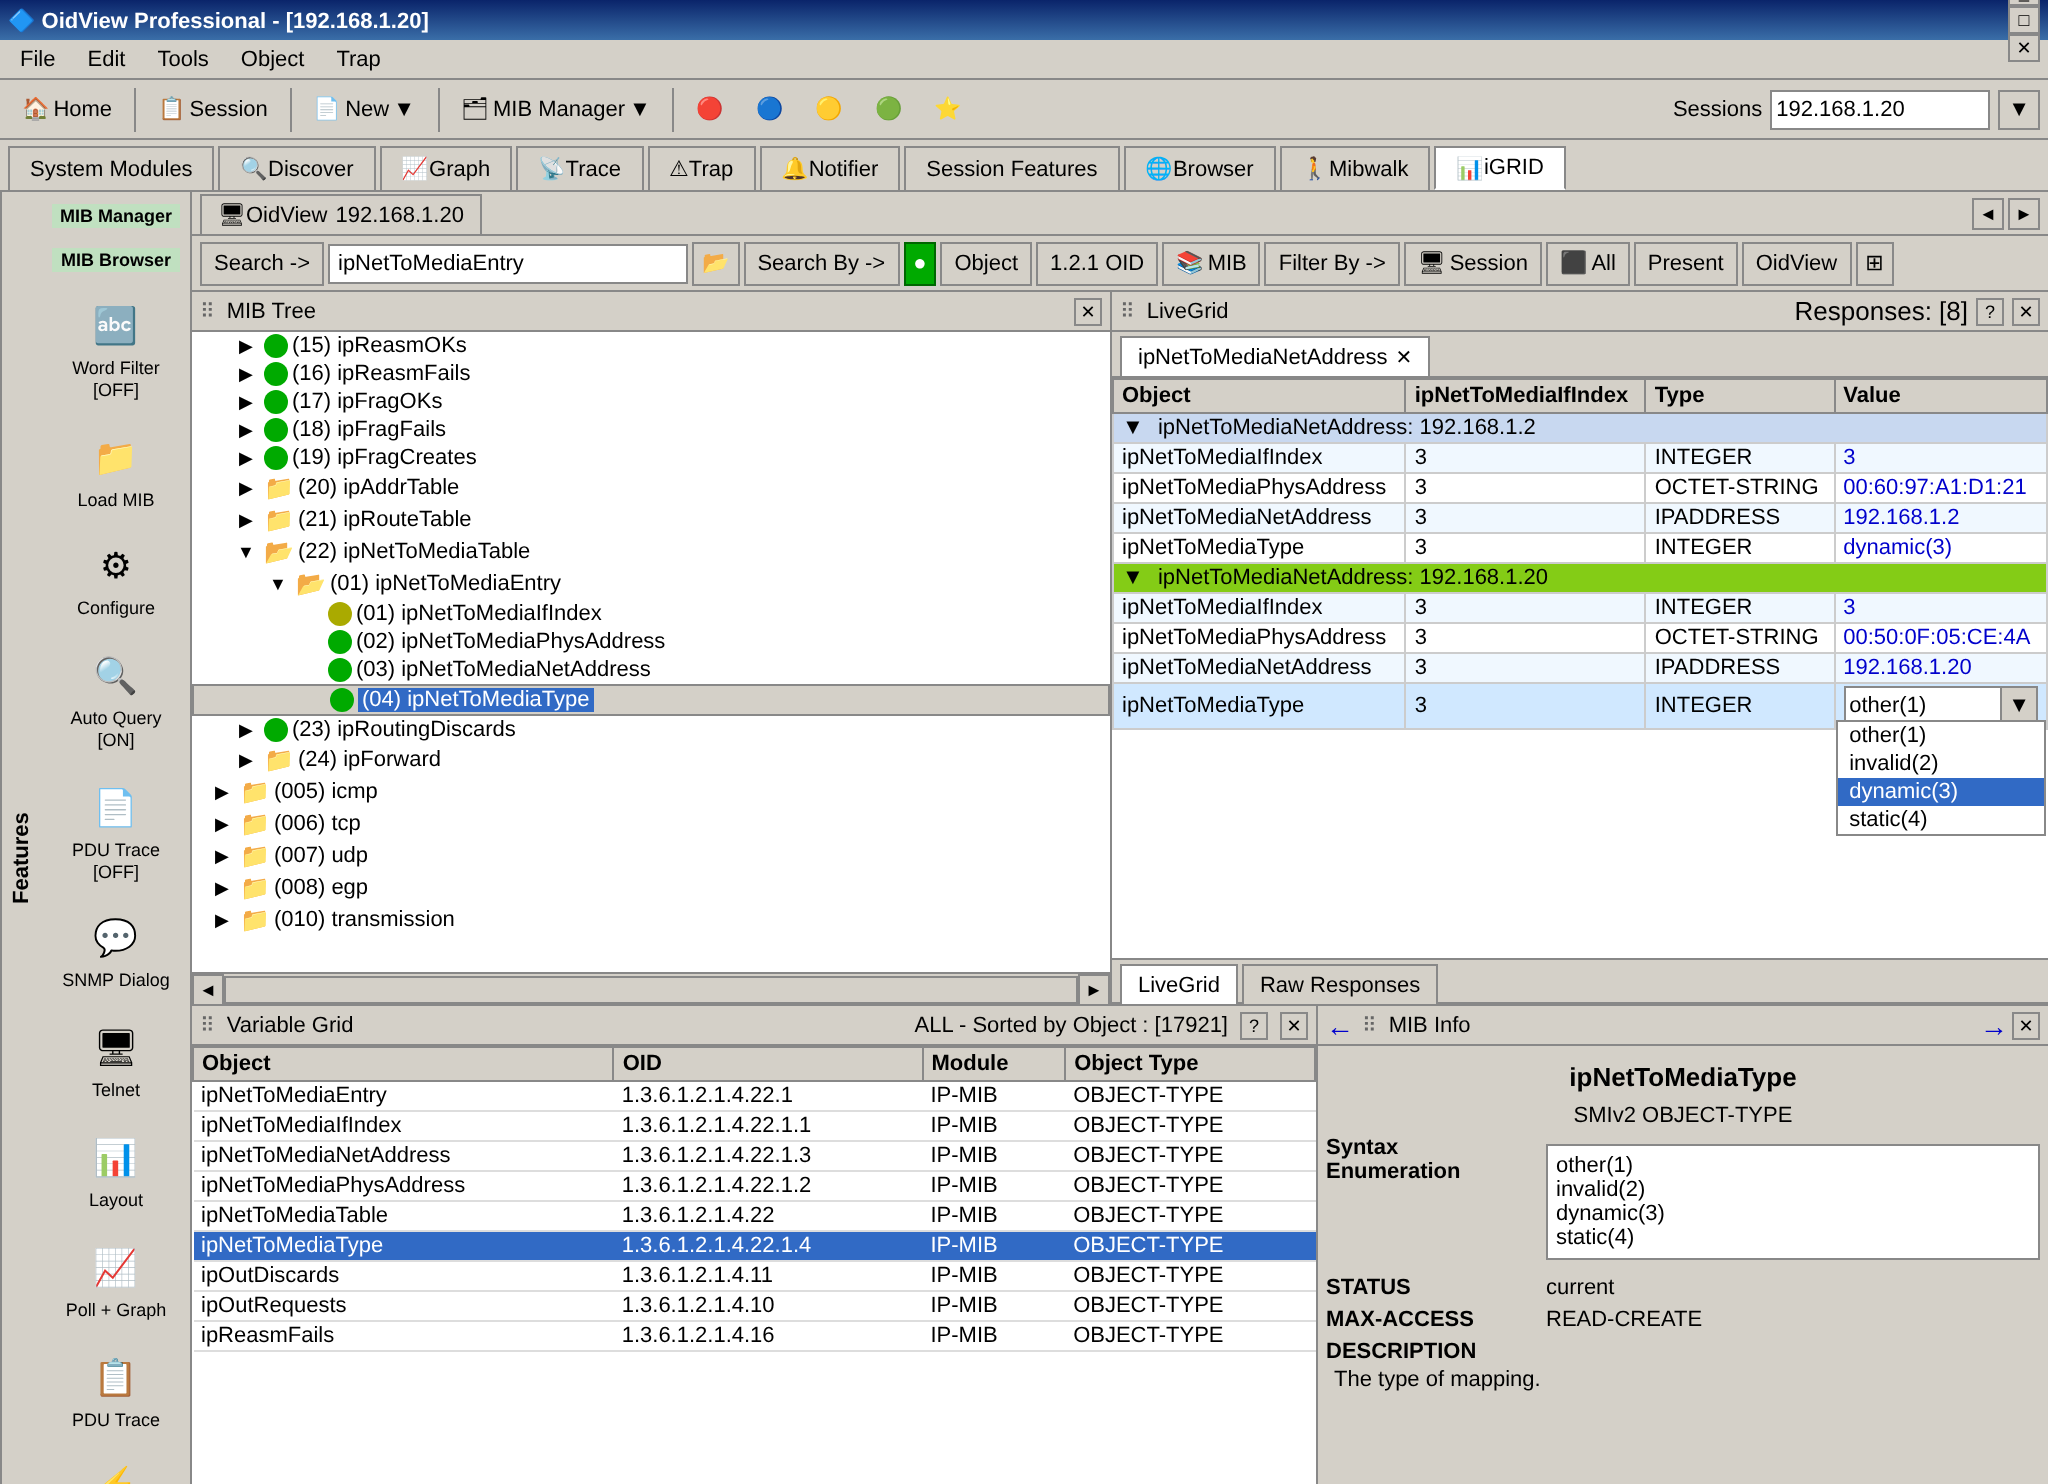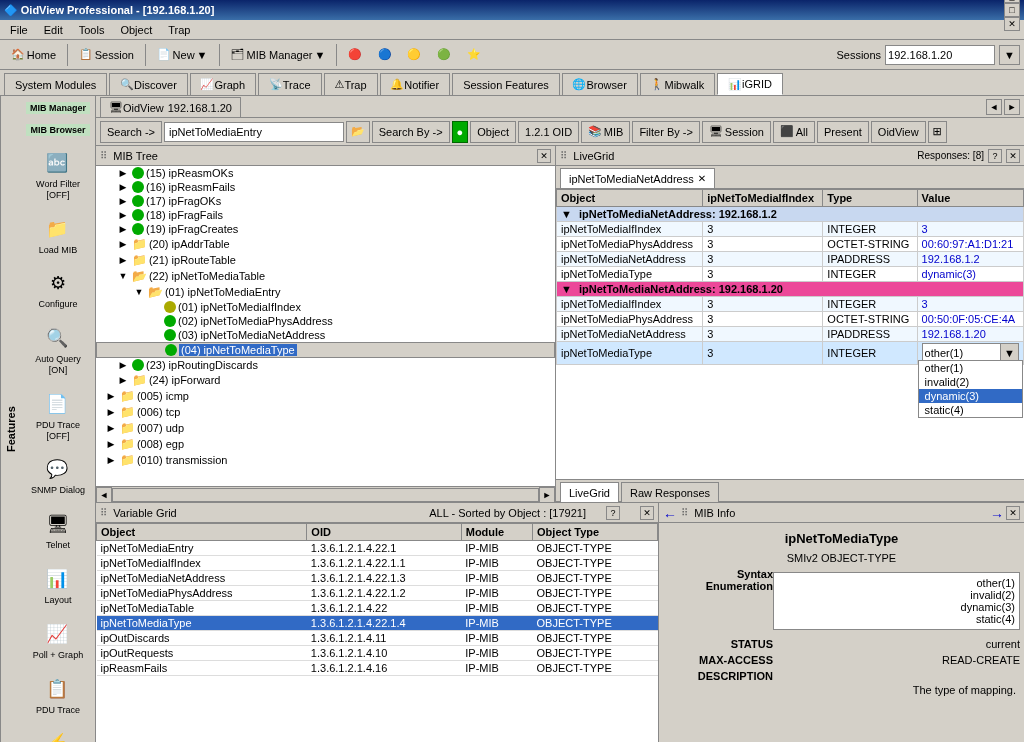--- a/index.html
+++ b/index.html
@@ -71,21 +71,21 @@
     
     #livegrid-tabs { background: #d4d0c8; display: flex; align-items: flex-end; border-bottom: 1px solid #888; }
     .lg-tab { background: white; border: 1px solid #888; border-bottom: none; padding: 2px 8px; cursor: pointer; font-size: 11px; height: 20px; display: flex; align-items: center; margin-right: 2px; margin-left: 4px; margin-top: 2px; }
     .lg-tab.active { background: white; }
     
     
     #livegrid-table-container { flex: 1; overflow: auto; background: white; }
     .lg-table { width: 100%; border-collapse: collapse; }
     .lg-table th { background: #d4d0c8; border: 1px solid #888; padding: 2px 4px; text-align: left; font-weight: bold; position: sticky; top: 0; }
     .lg-table td { border: 1px solid #ccc; padding: 1px 4px; }
-    .lg-section-header { background: #b8d4f0; font-weight: bold; }
+    .lg-section-header { background: #b8d4f0; font-weight: normal; }
     .lg-row-alt { background: #f0f8ff; }
     .lg-row-edit { background: #d0e8ff; }
     
     
     #bottom-panels { display: flex; height: 260px; border-top: 1px solid #888; }
     
     
     #var-grid-panel { flex: 1; display: flex; flex-direction: column; border-right: 1px solid #888; }
     #var-grid-header { background: #d4d0c8; height: 20px; display: flex; align-items: center; justify-content: space-between; padding: 0 4px; border-bottom: 1px solid #888; }
     #var-grid-table-container { flex: 1; overflow: auto; background: white; }
@@ -94,31 +94,31 @@
     .vg-table td { border-bottom: 1px solid #ddd; padding: 1px 4px; white-space: nowrap; }
     .vg-table tr.selected { background: #316ac5; color: white; }
     
     
     #mib-info-panel { width: 365px; display: flex; flex-direction: column; }
     #mib-info-header { background: #d4d0c8; height: 20px; display: flex; align-items: center; justify-content: space-between; padding: 0 4px; border-bottom: 1px solid #888; }
     #mib-info-content { flex: 1; overflow: auto; background: #d4d0c8; padding: 4px; }
     .mib-info-title { text-align: center; font-weight: bold; font-size: 13px; padding: 4px; }
     .mib-info-subtitle { text-align: center; font-size: 11px; padding: 2px; }
     .mib-info-box { background: white; border: 1px solid #888; padding: 4px; margin: 4px 0; }
-    .mib-info-row { display: flex; padding: 2px 0; text-align: right; }
+    .mib-info-row { display: flex; padding: 2px 0; }
     .mib-info-label { font-weight: bold; width: 110px; flex-shrink: 0; }
     .mib-info-value { flex: 1; }
     
     .panel-title-bar { display: flex; align-items: center; gap: 4px; }
     .panel-grip { color: #666; font-size: 10px; margin-right: 2px; }
     
     .btn-close { width: 14px; height: 14px; background: #d4d0c8; border: 1px solid #888; cursor: pointer; display: flex; align-items: center; justify-content: center; font-size: 9px; }
     .btn-help { width: 14px; height: 14px; background: #d4d0c8; border: 1px solid #888; cursor: pointer; display: flex; align-items: center; justify-content: center; font-size: 9px; }
     
-    .responses-badge { font-size: 10px; }
+    .responses-badge { font-size: 13px; }
     
     
     ::-webkit-scrollbar { width: 14px; height: 14px; }
     ::-webkit-scrollbar-track { background: #d4d0c8; }
     ::-webkit-scrollbar-thumb { background: #a0a0a0; border: 1px solid #888; }
     
     .nav-arrows { display: flex; gap: 2px; }
     .nav-arrow { width: 16px; height: 16px; background: #d4d0c8; border: 1px solid #888; cursor: pointer; display: flex; align-items: center; justify-content: center; font-size: 9px; }
     
     #features-label { writing-mode: vertical-lr; transform: rotate(180deg); background: #d4d0c8; padding: 4px; font-size: 11px; border-right: 1px solid #888; align-self: stretch; display: flex; align-items: center; justify-content: center; font-weight: bold; }
@@ -504,21 +504,21 @@
                   <td style="color:#0000cc;">192.168.1.2</td>
                 </tr>
                 <tr>
                   <td>ipNetToMediaType</td>
                   <td>3</td>
                   <td>INTEGER</td>
                   <td style="color:#0000cc;">dynamic(3)</td>
                 </tr>
 
                 <tr>
-                  <td colspan="4" class="lg-section-header" style="background:#ec4899;">
+                  <td colspan="4" class="lg-section-header" style="background:#84cc16;">
                     <span style="margin-right:4px;">▼</span>
                     ipNetToMediaNetAddress: 192.168.1.20
                   </td>
                 </tr>
                 <tr class="lg-row-alt">
                   <td>ipNetToMediaIfIndex</td>
                   <td>3</td>
                   <td>INTEGER</td>
                   <td style="color:#0000cc;">3</td>
                 </tr>
@@ -566,21 +566,21 @@
     </div>
 
     <div id="bottom-panels">
 
       <div id="var-grid-panel">
         <div id="var-grid-header">
           <div class="panel-title-bar">
             <span class="panel-grip">⠿</span>
             <span>Variable Grid</span>
           </div>
-          <div style="display:flex;align-items:center;gap:20px;">
+          <div style="display:flex;align-items:center;gap:6px;">
             <span>ALL - Sorted by Object : [17921]</span>
             <button class="btn-help">?</button>
             <button class="btn-close">✕</button>
           </div>
         </div>
         <div id="var-grid-table-container">
           <table class="vg-table">
             <thead>
               <tr>
                 <th>Object</th>

